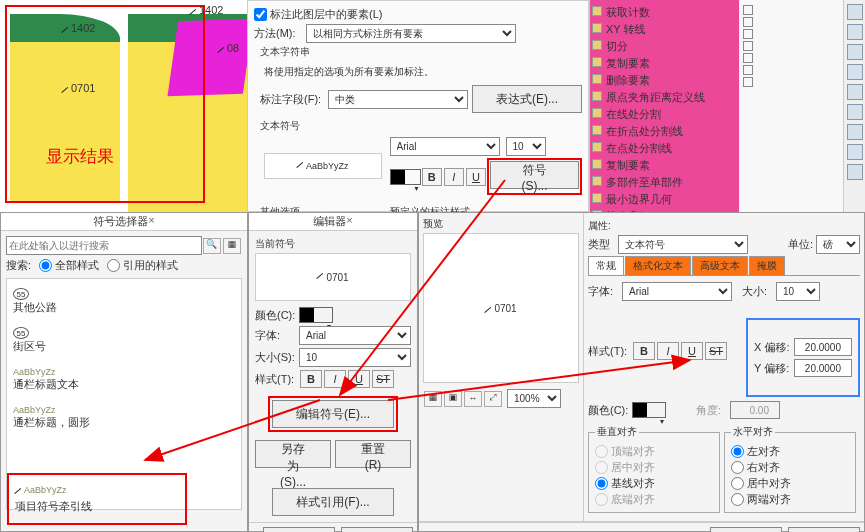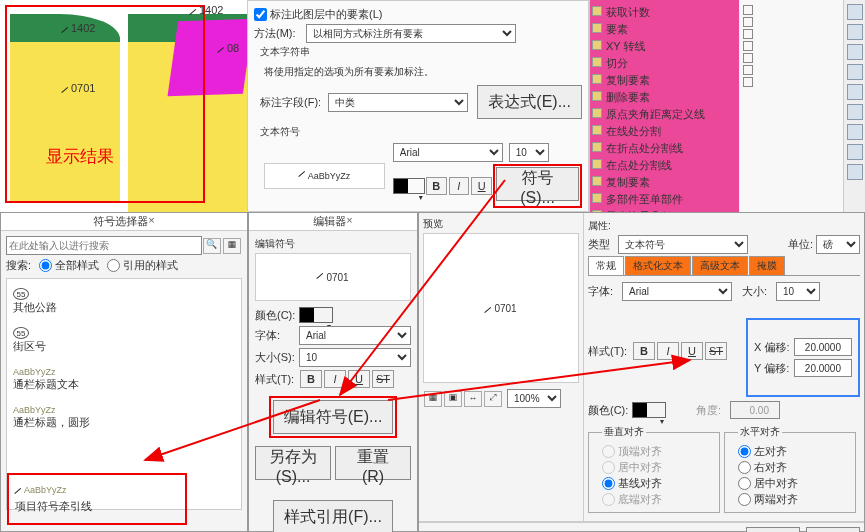--- a/index.html
+++ b/index.html
@@ -13,21 +13,21 @@
 .yellow-br{left:128px;top:42px;width:120px;height:170px;background:#f9e24f}
 .magenta{left:173px;top:20px;width:75px;height:75px;background:#e822d8;transform:skewX(-10deg) rotate(-2deg)}
 .gap{position:absolute;left:120px;top:10px;width:8px;height:195px;background:#fff}
 .lbl{position:absolute;font-size:11px;color:#222}
 .tick{display:inline-block;width:8px;height:1px;border-top:1px solid #222;transform:rotate(-40deg) translateY(-2px);margin-right:1px}
 .res-text{position:absolute;left:46px;top:145px;color:#e00;font-size:17px}
 .labeling-panel{position:absolute;left:247px;top:0;width:342px;height:212px;background:#fafafa;border:1px solid #ccc;padding:4px 6px}
 .row{display:flex;align-items:center;margin:2px 0}
 .chk{width:13px;height:13px;margin-right:3px}
 select,input[type=text]{height:19px;border:1px solid #888;background:#fff;font-size:10px;padding:0 2px}
-button{height:34px;border:1px solid #888;background:#eee;font-size:16px;padding:0 10px;cursor:pointer}
+button{height:28px;border:1px solid #888;background:#eee;font-size:12px;padding:0 23px;cursor:pointer}
 .swatch{width:34px;height:16px;border:1px solid #666;display:inline-block}
 .swatch .blk{display:block;width:14px;height:14px;background:#000;margin:0}
 .swatch .arr{float:right;font-size:8px;padding-right:1px}
 .toolbar-btn{width:22px;height:18px;border:1px solid #999;background:#f4f4f4;display:inline-flex;align-items:center;justify-content:center;font-size:11px;margin:0 1px;cursor:pointer}
 .red-outline{border:2px solid #e00}
 .right-tree{position:absolute;left:589px;top:0;width:150px;height:212px;background:#ec4899;border-left:1px solid #ccc;padding:4px 2px;font-size:10px}
 .right-tree div{padding:1px 0 1px 14px;position:relative}
 .right-tree .icn{position:absolute;left:0;top:2px;width:10px;height:10px;background:#e8d078;border:1px solid #999}
 .icon-col{position:absolute;left:740px;top:0;width:125px;height:212px;background:#f8f8f8;padding:3px}
 .icon-col .dot{width:10px;height:10px;border:1px solid #888;margin:2px 0}
@@ -53,21 +53,21 @@
 .editor-panel{left:418px;top:212px;width:447px;height:320px}
 .editor-panel .hdr-row{display:flex;border-bottom:1px solid #ccc}
 .editor-panel .col-left{width:165px;padding:4px;border-right:1px solid #ccc}
 .editor-panel .col-right{flex:1;padding:4px}
 .prev-area{height:150px;background:#fff;border:1px solid #ccc;display:flex;align-items:center;justify-content:center;position:relative;margin-bottom:6px}
 .tabs{display:flex;border-bottom:1px solid #999;margin-bottom:6px}
 .tab{padding:2px 7px;border:1px solid #999;border-bottom:none;background:#f97316;font-size:10px;margin-right:1px;cursor:pointer}
 .tab.active{background:#fff}
 .offset-box{border:2px solid #3b82f6;padding:16px 6px;display:inline-block;margin-top:13px}
 .spin{width:58px;height:18px;border:1px solid #888;font-size:10px;text-align:right;padding-right:10px}
-fieldset{border:1px solid #aaa;padding:4px 13px;margin:2px 4px 2px 0;font-size:10px}
+fieldset{border:1px solid #aaa;padding:4px 6px;margin:2px 4px 2px 0;font-size:10px}
 fieldset legend{font-size:10px;padding:0 2px}
 .radio-row{display:flex;align-items:center;margin:1px 0}
 .radio-row input{margin-right:3px}
 .btn-row{display:flex;justify-content:flex-end;padding:4px;gap:6px;border-top:1px solid #ccc}
 svg.arrows{position:absolute;left:0;top:0;width:865px;height:532px;pointer-events:none}
 .mini-btn{width:18px;height:16px;border:1px solid #aaa;background:#f4f4f4;display:inline-block;margin:0 1px;font-size:9px;text-align:center}
 </style>
 </head>
 <body>
 
@@ -127,21 +127,20 @@
     </div>
   </div>
   <div class="row" style="margin:8px 0 0 6px">
     <span style="width:130px;font-size:10px">其他选项</span>
     <span style="font-size:10px">预定义的标注样式</span>
   </div>
 </div>
 
 <div class="right-tree">
   <div><span class="icn"></span><span>获取计数</span></div>
-  <div><span class="icn"></span><span>要素</span></div>
   <div><span class="icn"></span><span>XY 转线</span></div>
   <div><span class="icn"></span><span>切分</span></div>
   <div><span class="icn"></span><span>复制要素</span></div>
   <div><span class="icn"></span><span>删除要素</span></div>
   <div><span class="icn"></span><span>原点夹角距离定义线</span></div>
   <div><span class="icn"></span><span>在线处分割</span></div>
   <div><span class="icn"></span><span>在折点处分割线</span></div>
   <div><span class="icn"></span><span>在点处分割线</span></div>
   <div><span class="icn"></span><span>复制要素</span></div>
   <div><span class="icn"></span><span>多部件至单部件</span></div>
@@ -203,21 +202,21 @@
     </div>
   </div>
 </div>
 
 <div class="panel sty-panel">
   <div class="panel-hdr">
       <span>编辑器</span>
       <span class="close-x">×</span>
     </div>
   <div class="body">
-    <div style="font-size:10px;margin-bottom:2px">编辑符号</div>
+    <div style="font-size:10px;margin-bottom:2px">当前符号</div>
     <div class="preview-small">
         <span class="tick"></span>
         <span style="font-size:10px">0701</span>
       </div>
     <div class="field-row">
         <label>颜色(C):</label>
         <span class="swatch">
           <span class="blk"></span>
           <span class="arr">▾</span>
         </span>

